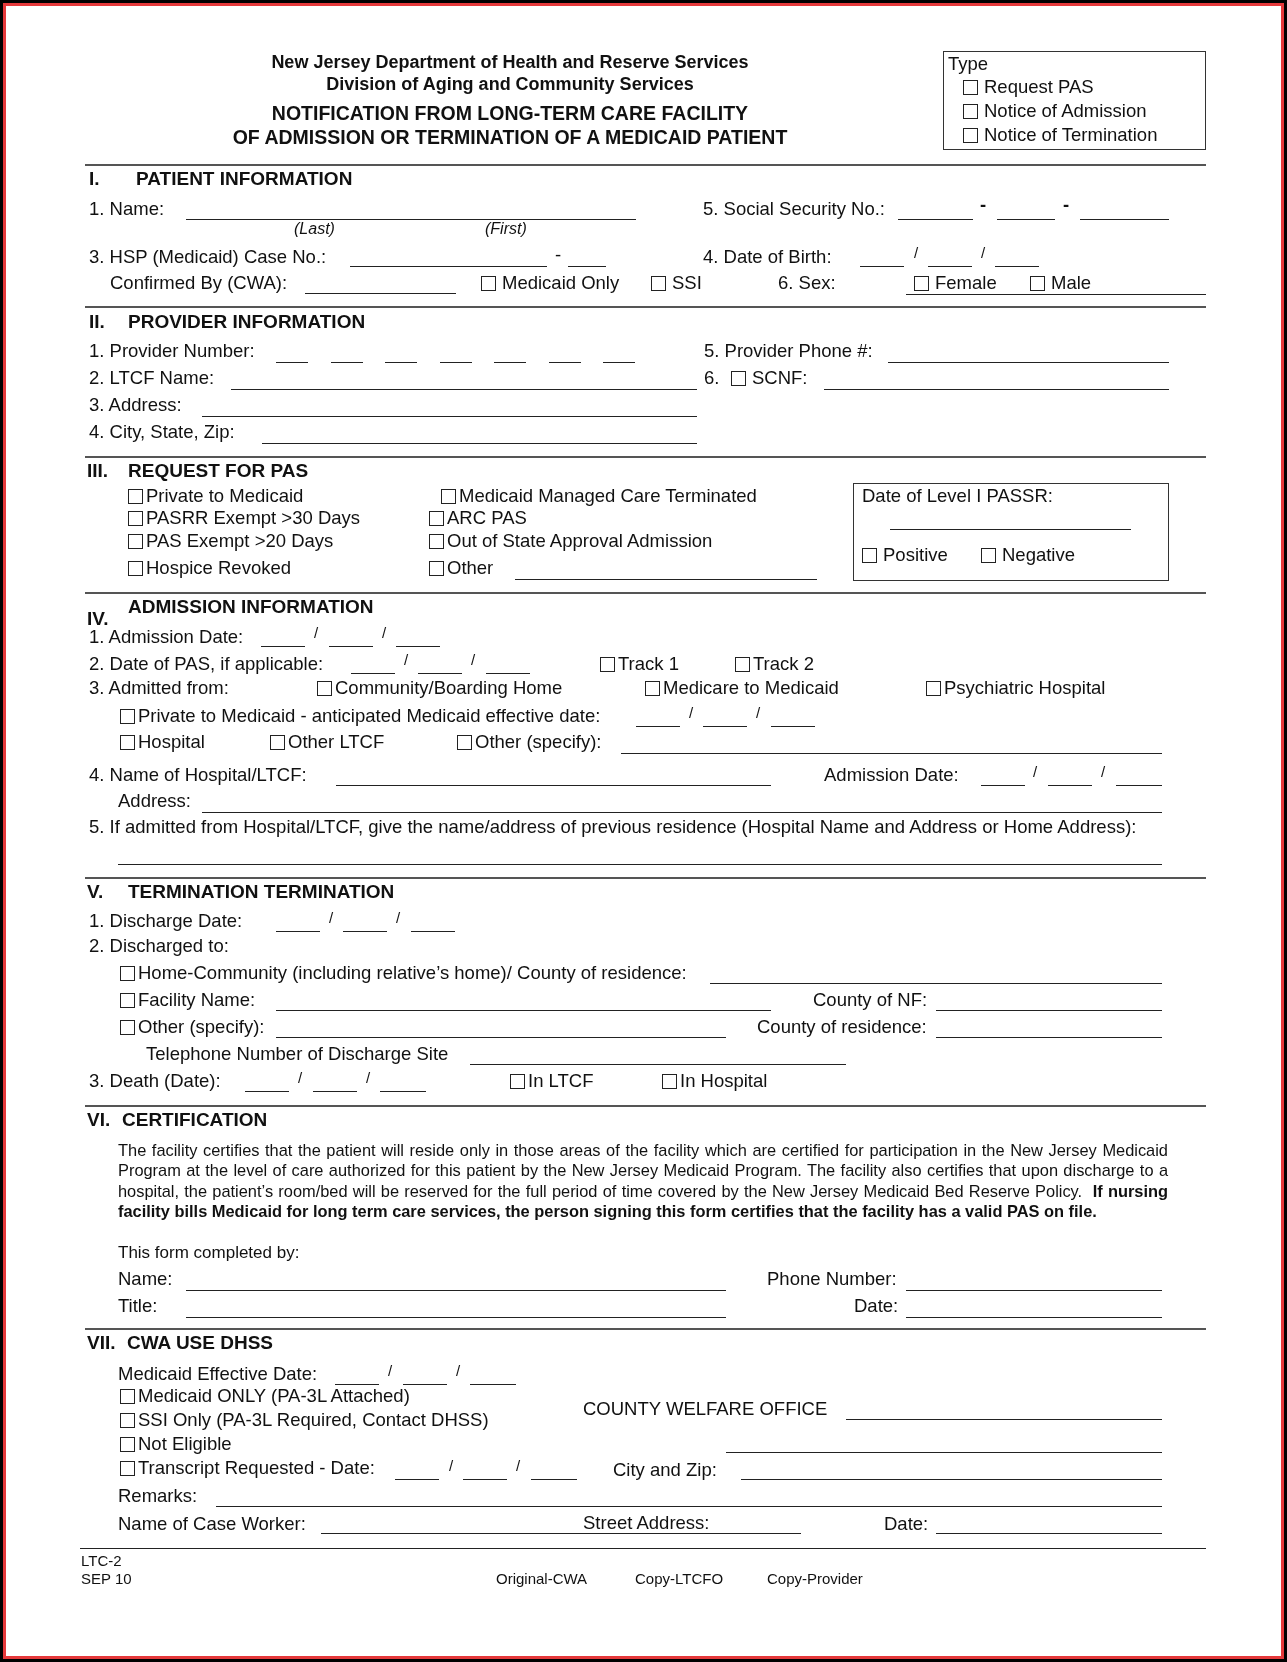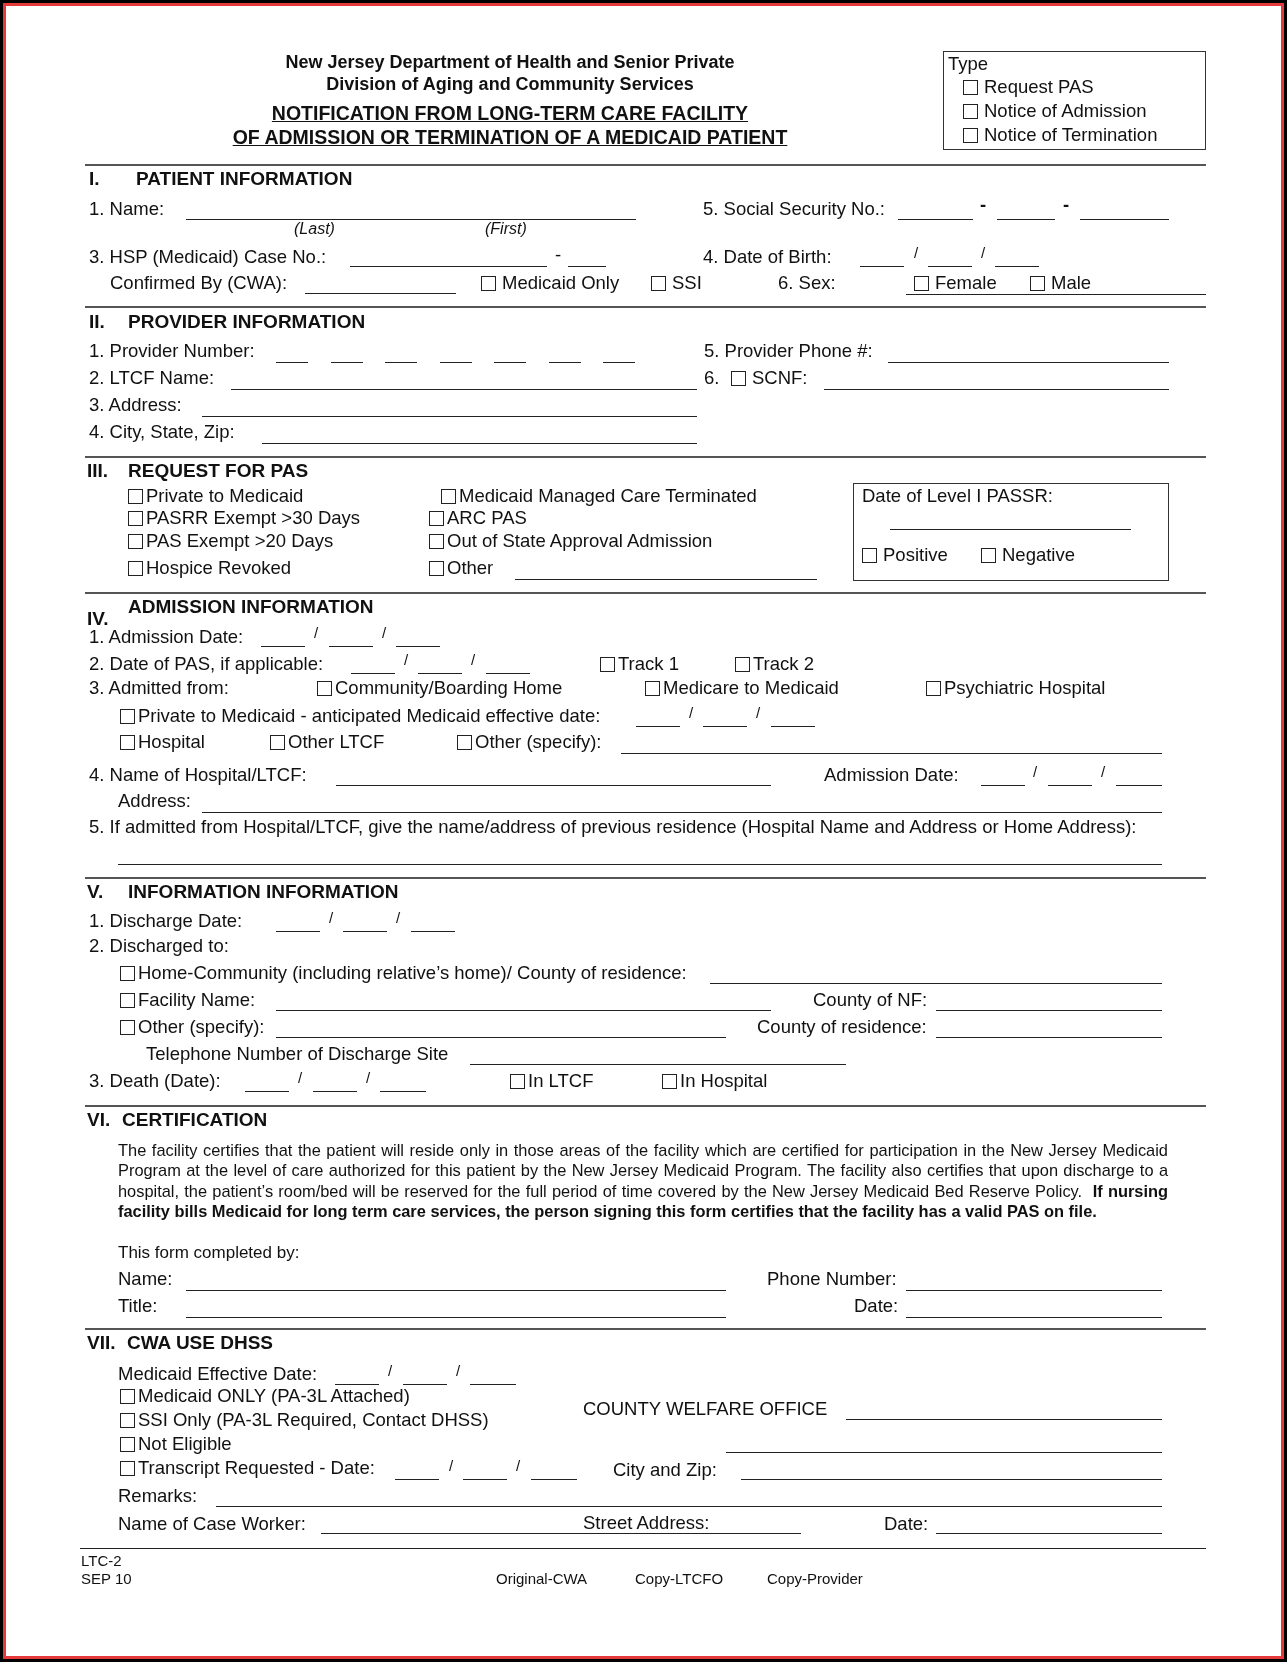--- a/index.html
+++ b/index.html
@@ -3,39 +3,39 @@
 <meta charset="utf-8">
 <style>
   html, body { margin:0; padding:0; }
   body { width:1287px; height:1662px; background:#000; position:relative; overflow:hidden;
          font-family:"Liberation Sans", sans-serif; color:#111; }
   .frame-red { position:absolute; left:3px; top:3px; width:1281px; height:1656px; background:#e5393b; }
   .page { position:absolute; left:6px; top:6px; width:1275px; height:1650px; background:#fff; }
   .abs { position:absolute; white-space:nowrap; }
   .t { font-size:18.5px; line-height:22px; }
   .hdr { font-weight:bold; font-size:18px; text-align:center; }
-  .title { font-weight:bold; font-size:19.5px; text-align:center;text-decoration:underline; }
+  .title { font-weight:bold; font-size:19.5px; text-align:center; }
   .sec { font-weight:bold; font-size:19px; }
   .rule { position:absolute; height:2px; background:#555; }
   .uline { position:absolute; height:0; border-top:1.5px solid #222; }
   .cb { display:inline-block; width:15px; height:15px; border:1.5px solid #222; vertical-align:-2px; margin-right:3px; box-sizing:border-box; background:#fff; }
   .cbw { margin-right:6px; }
   .box { position:absolute; border:1.5px solid #333; box-sizing:border-box; }
   .ital { font-style:italic; font-size:16px; }
   .para { font-size:16.4px; line-height:20.4px; white-space:normal; text-align:justify; }
   .para b { font-weight:bold; }
   .small { font-size:15px; }
 </style>
 </head>
 <body>
 
 <div class="frame-red"></div>
 <div class="page"></div>
 
-<div class="abs hdr" style="left:200px;top:52px;width:620px;">New Jersey Department of Health and Senior Private</div>
+<div class="abs hdr" style="left:200px;top:52px;width:620px;">New Jersey Department of Health and Reserve Services</div>
 <div class="abs hdr" style="left:200px;top:74px;width:620px;">Division of Aging and Community Services</div>
 <div class="abs title" style="left:160px;top:102px;width:700px;">NOTIFICATION FROM LONG-TERM CARE FACILITY</div>
 <div class="abs title" style="left:160px;top:126px;width:700px;">OF ADMISSION OR TERMINATION OF A MEDICAID PATIENT</div>
 
 <div class="box" style="left:943px;top:51px;width:263px;height:99px;"></div>
 <div class="abs t" style="left:948px;top:53px;">Type</div>
 <div class="abs t" style="left:963px;top:76px;"><span class="cb cbw"></span><span>Request PAS</span></div>
 <div class="abs t" style="left:963px;top:100px;"><span class="cb cbw"></span><span>Notice of Admission</span></div>
 <div class="abs t" style="left:963px;top:124px;"><span class="cb cbw"></span><span>Notice of Termination</span></div>
 
@@ -175,21 +175,21 @@
 
 <div class="abs t" style="left:118px;top:790px;">Address:</div>
 <div class="uline" style="left:202px;top:812px;width:960px;"></div>
 
 <div class="abs t" style="left:89px;top:816px;">5.  If admitted from Hospital/LTCF, give the name/address of previous residence (Hospital Name and Address or Home Address):</div>
 <div class="uline" style="left:118px;top:864px;width:1044px;"></div>
 
 <div class="rule" style="left:85px;top:877px;width:1121px;"></div>
 
 <div class="abs sec" style="left:87px;top:881px;">V.</div>
-<div class="abs sec" style="left:128px;top:881px;">INFORMATION INFORMATION</div>
+<div class="abs sec" style="left:128px;top:881px;">TERMINATION TERMINATION</div>
 
 <div class="abs t" style="left:89px;top:910px;">1.  Discharge Date:</div>
 <div class="uline" style="left:276px;top:931px;width:44px;"></div>
 <div class="abs t" style="left:329px;top:907px;font-size:15px;">/</div>
 <div class="uline" style="left:343px;top:931px;width:44px;"></div>
 <div class="abs t" style="left:396px;top:907px;font-size:15px;">/</div>
 <div class="uline" style="left:411px;top:931px;width:44px;"></div>
 
 <div class="abs t" style="left:89px;top:935px;">2.  Discharged to:</div>
 

